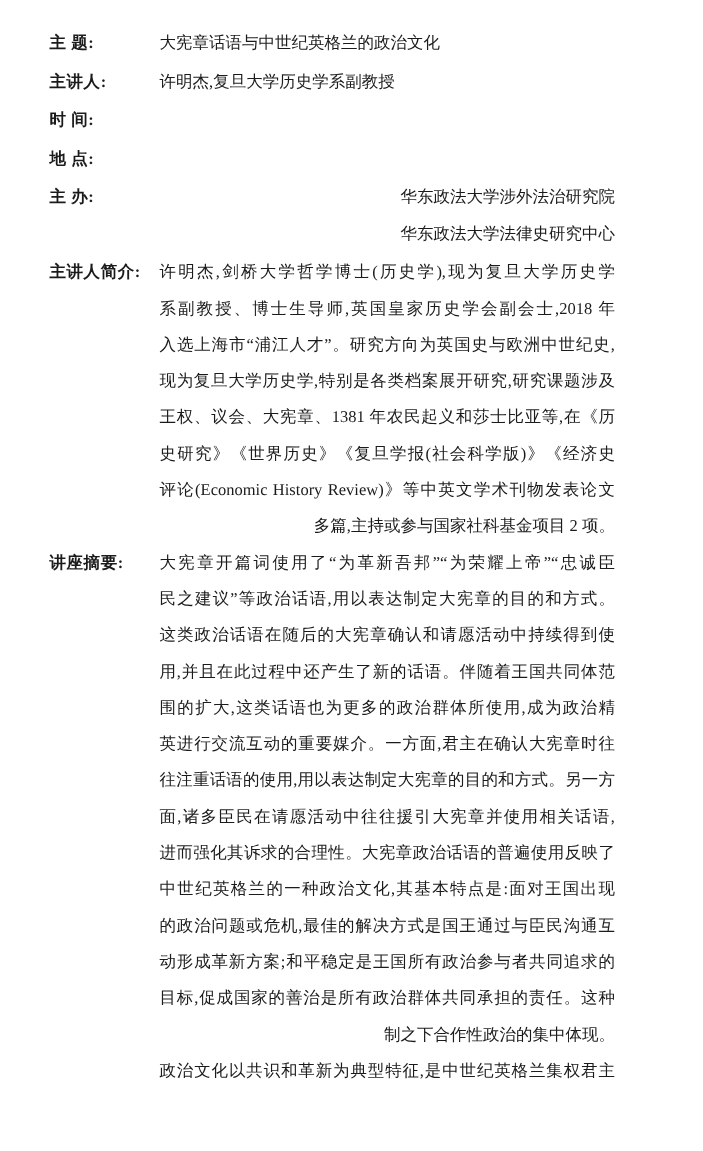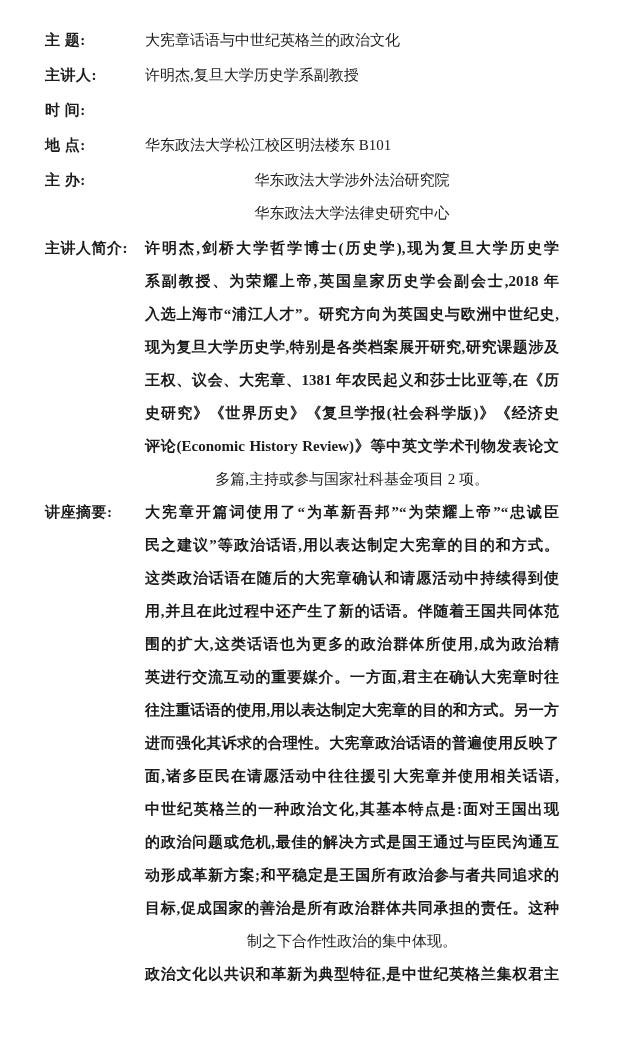--- a/index.html
+++ b/index.html
@@ -33,26 +33,25 @@
     font-weight: 700;
     white-space: nowrap;
     letter-spacing: 0.5px;
   }
   .content {
     flex: 1 1 auto;
     width: 414px;
     max-width: 414px;
   }
   .line {
-    text-align: center;
+    text-align: right;
   }
   .line.just {
     text-align: justify;
     text-align-last: justify;
-    font-weight: bold;
   }
 </style>
 </head>
 <body>
 
 <div class="doc">
 
   <div class="row info">
     <div class="label">主 题:</div>
     <div class="content">大宪章话语与中世纪英格兰的政治文化</div>
@@ -63,57 +62,56 @@
     <div class="content">许明杰,复旦大学历史学系副教授</div>
   </div>
 
 
   <div class="row info">
     <div class="label">时 间:</div>
   </div>
 
   <div class="row info">
     <div class="label">地 点:</div>
-    <div class="content">华东政法大学松江校区明法楼东 B101</div>
   </div>
 
   <div class="row info">
     <div class="label">主 办:</div>
     <div class="content">
         <div class="line">华东政法大学涉外法治研究院</div>
         <div class="line">华东政法大学法律史研究中心</div>
       </div>
   </div>
 
   <div class="row">
     <div class="label">主讲人简介:</div>
     <div class="content justify-lines">
         <div class="line just">许明杰,剑桥大学哲学博士(历史学),现为复旦大学历史学</div>
-        <div class="line just">系副教授、为荣耀上帝,英国皇家历史学会副会士,2018 年</div>
+        <div class="line just">系副教授、博士生导师,英国皇家历史学会副会士,2018 年</div>
         <div class="line just">入选上海市“浦江人才”。研究方向为英国史与欧洲中世纪史,</div>
         <div class="line just">现为复旦大学历史学,特别是各类档案展开研究,研究课题涉及</div>
         <div class="line just">王权、议会、大宪章、1381 年农民起义和莎士比亚等,在《历</div>
         <div class="line just">史研究》《世界历史》《复旦学报(社会科学版)》《经济史</div>
         <div class="line just">评论(Economic History Review)》等中英文学术刊物发表论文</div>
         <div class="line">多篇,主持或参与国家社科基金项目 2 项。</div>
       </div>
   </div>
 
   <div class="row">
     <div class="label">讲座摘要:</div>
     <div class="content justify-lines">
         <div class="line just">大宪章开篇词使用了“为革新吾邦”“为荣耀上帝”“忠诚臣</div>
         <div class="line just">民之建议”等政治话语,用以表达制定大宪章的目的和方式。</div>
         <div class="line just">这类政治话语在随后的大宪章确认和请愿活动中持续得到使</div>
         <div class="line just">用,并且在此过程中还产生了新的话语。伴随着王国共同体范</div>
         <div class="line just">围的扩大,这类话语也为更多的政治群体所使用,成为政治精</div>
         <div class="line just">英进行交流互动的重要媒介。一方面,君主在确认大宪章时往</div>
         <div class="line just">往注重话语的使用,用以表达制定大宪章的目的和方式。另一方</div>
+        <div class="line just">面,诸多臣民在请愿活动中往往援引大宪章并使用相关话语,</div>
         <div class="line just">进而强化其诉求的合理性。大宪章政治话语的普遍使用反映了</div>
-        <div class="line just">面,诸多臣民在请愿活动中往往援引大宪章并使用相关话语,</div>
         <div class="line just">中世纪英格兰的一种政治文化,其基本特点是:面对王国出现</div>
         <div class="line just">的政治问题或危机,最佳的解决方式是国王通过与臣民沟通互</div>
         <div class="line just">动形成革新方案;和平稳定是王国所有政治参与者共同追求的</div>
         <div class="line just">目标,促成国家的善治是所有政治群体共同承担的责任。这种</div>
         <div class="line">制之下合作性政治的集中体现。</div>
         <div class="line just">政治文化以共识和革新为典型特征,是中世纪英格兰集权君主</div>
       </div>
   </div>
 
 </div>

